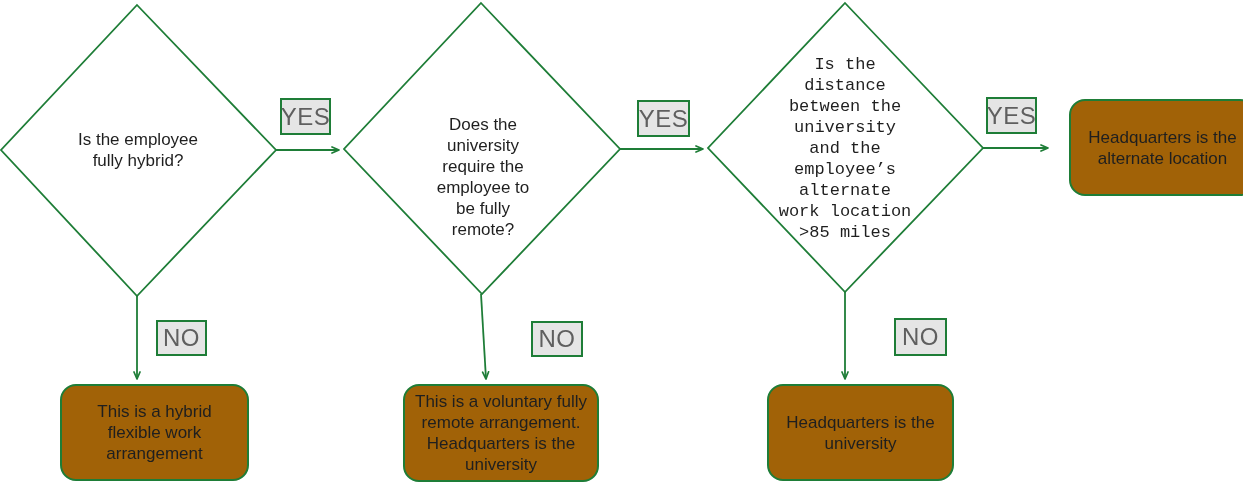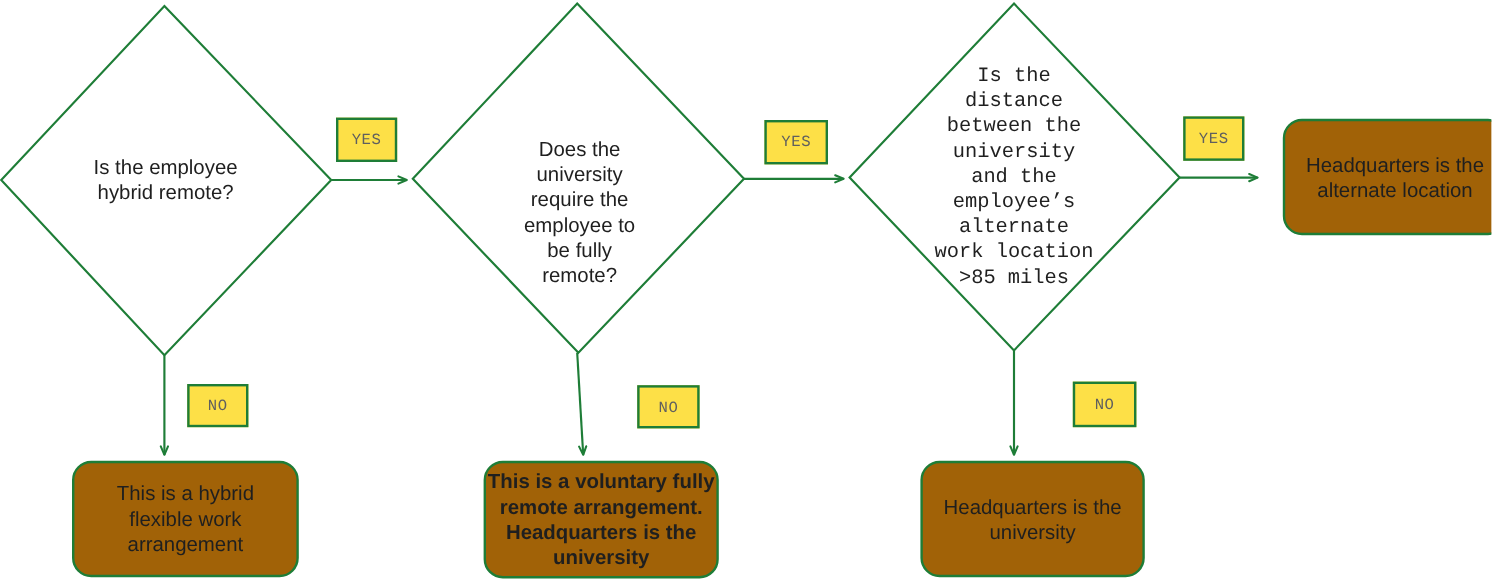--- a/index.html
+++ b/index.html
@@ -26,29 +26,28 @@
     transform: translate(-50%, -50%);
     white-space: pre-line;
     text-align: center;
     font-size: 17px;
     line-height: 21px;
     color: #1f1f1f;
   }
   .tag {
     position: absolute;
     border: 2px solid #1e7d37;
-    background: #fde047;
+    background: #e5e5e5;
     color: #5f5f5f;
-    font-size: 13px;
+    font-size: 24px;
     letter-spacing: 0.5px;
     display: flex;
     align-items: center;
     justify-content: center;
     box-sizing: border-box;
-    font-family: Liberation Mono, monospace;
   }
   .terminal {
     position: absolute;
     border: 2px solid #1e7d37;
     border-radius: 16px;
     background: #a16207;
     color: #1f1f1f;
     font-size: 17px;
     line-height: 21px;
     text-align: center;
@@ -78,21 +77,21 @@
 
     <path d="M276,150 L339,150" fill="none" stroke="#1e7d37" stroke-width="1.8" marker-end="url(#arrow)"></path>
     <path d="M620,149 L703,149" fill="none" stroke="#1e7d37" stroke-width="1.8" marker-end="url(#arrow)"></path>
     <path d="M983,148 L1048,148" fill="none" stroke="#1e7d37" stroke-width="1.8" marker-end="url(#arrow)"></path>
     <path d="M137,296 L137,379" fill="none" stroke="#1e7d37" stroke-width="1.8" marker-end="url(#arrow)"></path>
     <path d="M481,294 L486,379" fill="none" stroke="#1e7d37" stroke-width="1.8" marker-end="url(#arrow)"></path>
     <path d="M845,292 L845,379" fill="none" stroke="#1e7d37" stroke-width="1.8" marker-end="url(#arrow)"></path>
   </svg>
 
   <div class="dq" style="left:138px; top:150px; width:240px;">Is the employee
-hybrid remote?</div>
+fully hybrid?</div>
   <div class="dq" style="left:483px; top:148px; width:180px;margin-top:29px;">Does the
 university
 require the
 employee to
 be fully
 remote?</div>
   <div class="dq" style="left:845px; top:148px; width:190px;font-family:Liberation Mono, monospace;">Is the
 distance
 between the
 university
@@ -118,21 +117,21 @@
   <div class="tag" style="left:531px; top:321px; width:52px; height:36px;">
     <span>NO</span>
   </div>
   <div class="tag" style="left:894px; top:318px; width:53px; height:38px;">
     <span>NO</span>
   </div>
 
   <div class="terminal" style="left:44px; top:384px; width:189px; height:97px;">This is a hybrid
 flexible work
 arrangement</div>
-  <div class="terminal" style="left:387px; top:384px; width:196px; height:98px;font-weight:bold;">This is a voluntary fully
+  <div class="terminal" style="left:387px; top:384px; width:196px; height:98px;">This is a voluntary fully
 remote arrangement.
 Headquarters is the
 university</div>
   <div class="terminal" style="left:751px; top:384px; width:187px; height:97px;">Headquarters is the
 university</div>
   <div class="terminal" style="left:1053px; top:99px; width:187px; height:97px;">Headquarters is the
 alternate location</div>
 
 </div>
 

